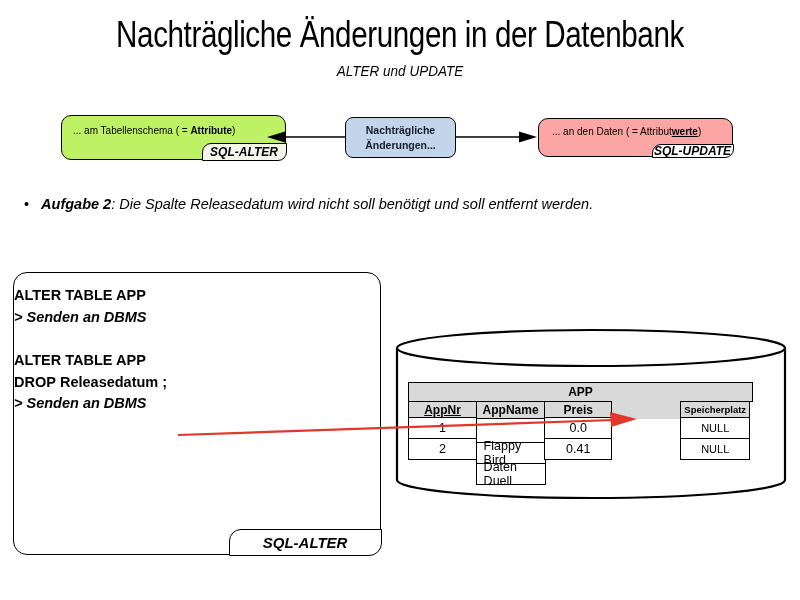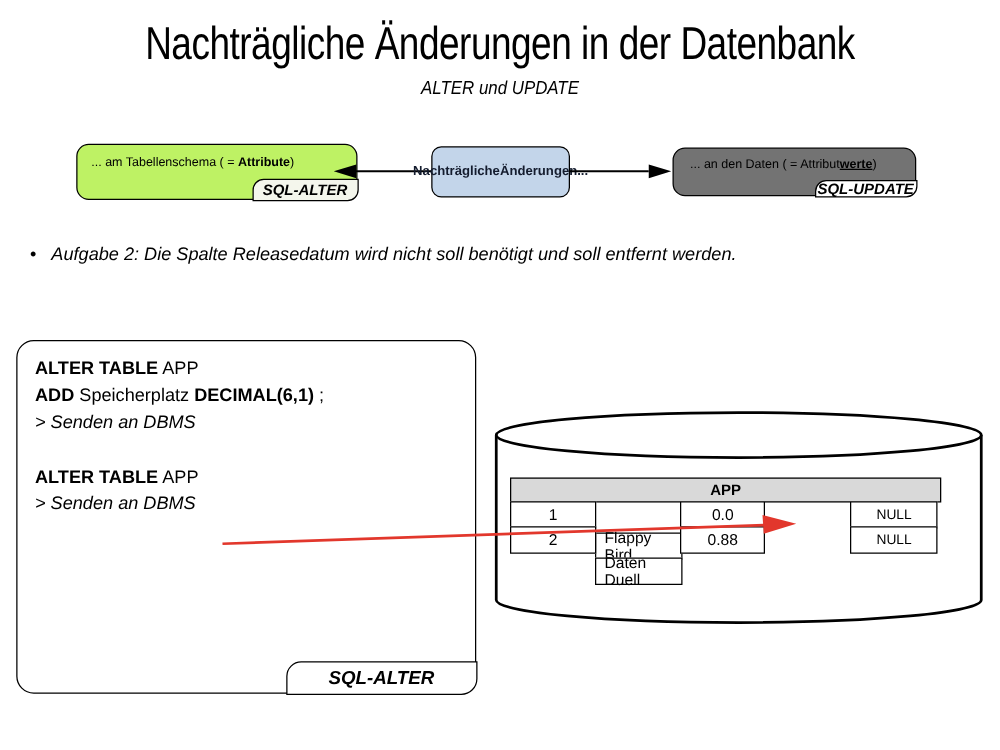--- a/index.html
+++ b/index.html
@@ -26,52 +26,52 @@
     left: 0; top: 62px; width: 800px;
     text-align: center;
     font-size: 15px; font-style: italic;
     transform: scaleX(0.9);
   }
 
   
   .flow-box { border: 1.5px solid #000; border-radius: 10px; }
   .green-box { left: 61px; top: 115px; width: 225px; height: 45px; background: #bef264; }
   .green-box .box-text { position: absolute; left: 11px; top: 9px; font-size: 10px; white-space: nowrap; }
-  .right-box { left: 538px; top: 118px; width: 195px; height: 39px; background: #737373; }
+  .right-box { left: 538px; top: 118px; width: 195px; height: 39px; background: #fca5a5; }
   .right-box .box-text { position: absolute; left: 13px; top: 7px; font-size: 10px; white-space: nowrap; }
   .corner-tab {
     position: absolute; right: -1.5px; bottom: -1.5px;
     border: 1.5px solid #000;
     border-radius: 9px 0 9px 0;
     display: flex; align-items: center; justify-content: center;
     font-weight: bold; font-style: italic;
     background: #f4f6ec;
   }
   .green-box .corner-tab { width: 85px; height: 18px; font-size: 12px; }
   .right-box .corner-tab { width: 82px; height: 14px; font-size: 12px; background: #fff; }
   .center-box {
     left: 345px; top: 117px; width: 111px; height: 41px;
     background: #c3d5ea; border: 1.6px solid #000; border-radius: 8px;
-    display: flex; flex-direction: row; align-items: center; justify-content: center;
+    display: flex; flex-direction: column; align-items: center; justify-content: center;
     font-weight: bold; font-size: 10.5px; line-height: 1.35; color: #141c2e; text-align: center;
   }
   .bold-seg { font-weight: bold; }
   .bold-underline-seg { font-weight: bold; text-decoration: underline; }
 
   
   .task-line { left: 24px; top: 196px; width: 760px; font-size: 14.5px; font-style: italic; }
   .task-line .marker { font-style: normal; margin-right: 12px; }
-  .task-line .task-label { font-weight: normal; }
+  .task-line .task-label { font-weight: bold; }
 
   
   .sql-box {
     left: 13px; top: 272px; width: 368px; height: 283px;
     background: #fff; border: 1.6px solid #000; border-radius: 14px;
   }
-  .sql-content { position: absolute; left: 14px; top: 12px; font-size: 14.5px; line-height: 21.5px; }
+  .sql-content { position: absolute; left: 0; top: 12px; font-size: 14.5px; line-height: 21.5px; font-weight: bold; }
   .sql-group2 { margin-top: 22px; }
   .sql-result { font-style: italic; }
   .sql-tab {
     position: absolute; right: -1.6px; bottom: -1.6px;
     width: 153px; height: 27px;
     background: #fff; border: 1.6px solid #000; border-radius: 12px 0 13px 0;
     display: flex; align-items: center; justify-content: center;
     font-weight: bold; font-style: italic; font-size: 15px;
   }
 
@@ -137,49 +137,56 @@
 </div>
 
 <div class="abs task-line">
   <span class="marker">•</span><span class="task-label">Aufgabe 2</span><span>: Die Spalte Releasedatum wird nicht soll benötigt und soll entfernt werden.</span>
 </div>
 
 <div class="abs sql-box">
   <div class="sql-content">
     <div class="sql-group1">
       <div><b>ALTER TABLE</b><span> APP</span></div>
-      <div><b>ADD</b><span> Speicherplatz </span><b>DECIMAL(6,1)</b><span> ;</span></div>
       <div class="sql-result">&gt; Senden an DBMS</div>
     </div>
     <div class="sql-group2">
       <div><b>ALTER TABLE</b><span> APP</span></div>
+      <div><b>DROP</b><span> Releasedatum ;</span></div>
       <div class="sql-result">&gt; Senden an DBMS</div>
     </div>
   </div>
   <div class="sql-tab">SQL-ALTER</div>
 </div>
 
 <svg class="abs cylinder-svg" width="392" height="172" viewBox="0 0 392 172">
   <path d="M2,20 L2,152 A194,18 0 0 0 390,152 L390,20" fill="#ffffff" stroke="#000" stroke-width="2.2"></path>
   <ellipse cx="196" cy="20" rx="194" ry="18" fill="#ffffff" stroke="#000" stroke-width="2.2"></ellipse>
 </svg>
 
 <div class="abs app-table">
   <div class="tbl-title">APP</div>
+  <div class="tbl-row hrow">
+    <div class="cell c0 underline">AppNr</div>
+    <div class="cell c1">AppName</div>
+    <div class="cell c2">Preis</div>
+    <div class="cell cgap"></div>
+    <div class="cell c4 small-head">Speicherplatz</div>
+  </div>
   <div class="tbl-row drow">
     <div class="cell c0">1</div>
     <div class="cell c1 name-cell">Flappy Bird</div>
     <div class="cell c2">0.0</div>
     <div class="cell cgap"></div>
     <div class="cell c4 null-cell">NULL</div>
   </div>
   <div class="tbl-row drow">
     <div class="cell c0">2</div>
     <div class="cell c1 name-cell">Daten Duell</div>
-    <div class="cell c2">0.88</div>
+    <div class="cell c2">0.41</div>
     <div class="cell cgap"></div>
     <div class="cell c4 null-cell">NULL</div>
   </div>
 </div>
 
 <svg class="abs overlay" width="800" height="600">
   <line x1="178" y1="435" x2="613" y2="420" stroke="#e2372c" stroke-width="2.2"></line>
   <polygon points="637,419 610,412 611,427" fill="#e2372c"></polygon>
 </svg>
 

